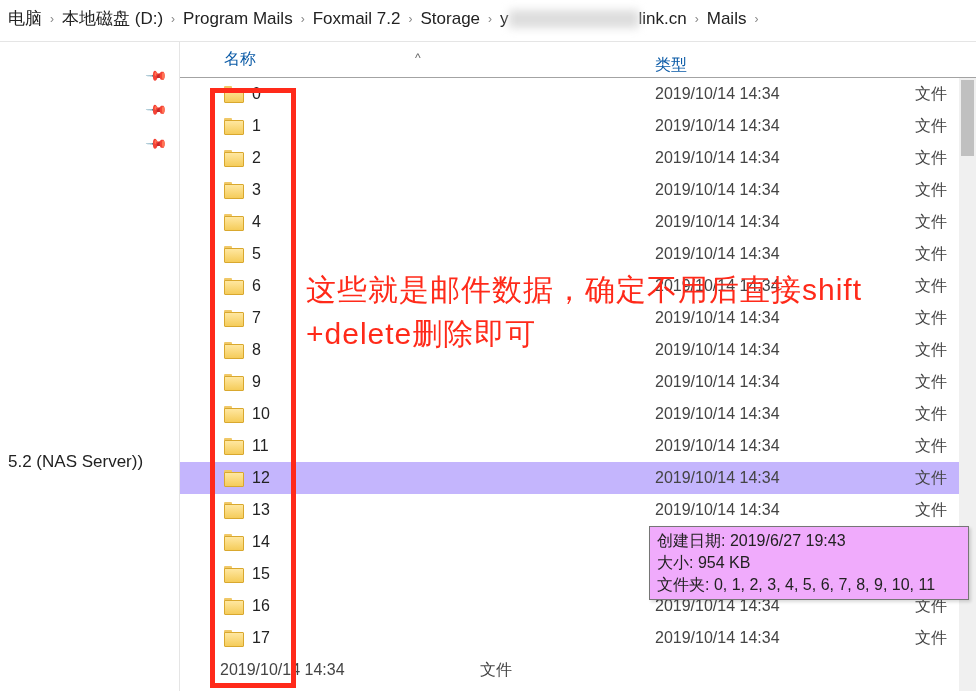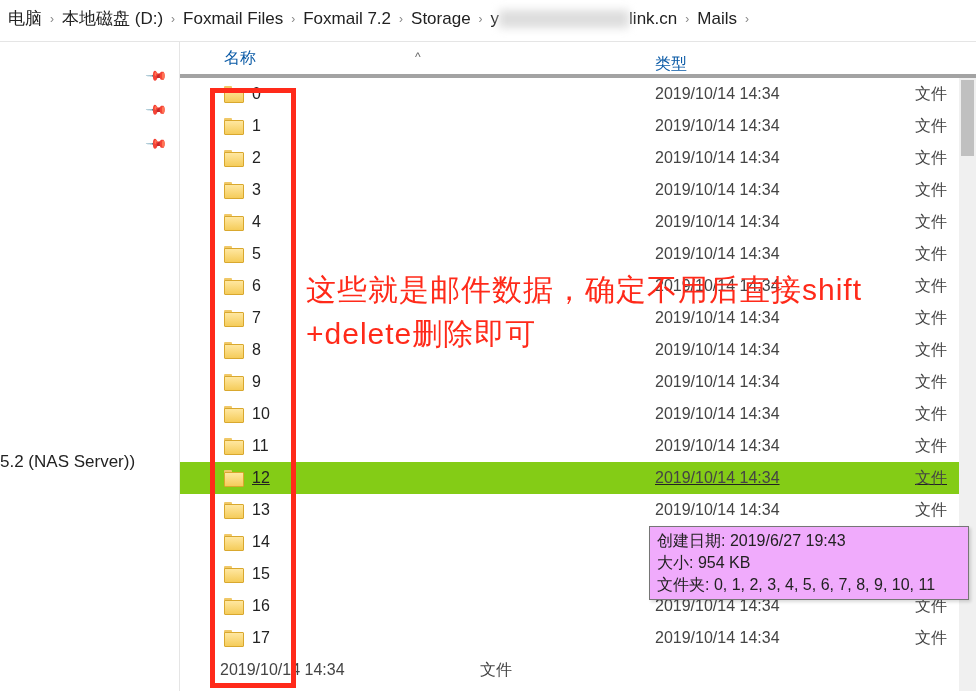--- a/index.html
+++ b/index.html
@@ -56,33 +56,33 @@
     .pin-icon {
       position: absolute;
       right: 14px;
       color: #999;
       font-size: 14px;
       transform: rotate(45deg);
     }
     .nas-label {
       position: absolute;
       top: 410px;
-      left: 0;
+      left: 8px;
       font-size: 17px;
       color: #222;
     }
     .file-area {
       flex: 1;
       position: relative;
     }
     .file-header {
       display: flex;
       align-items: center;
       height: 36px;
-      border-bottom: 4px solid #a3a3a3;
+      border-bottom: 1px solid #a3a3a3;
       color: #0a5aa6;
       font-size: 16px;
     }
     .col-chk {
       width: 40px;
     }
     .col-name {
       width: 435px;
       padding-left: 4px;
       position: relative;
@@ -104,22 +104,21 @@
     .file-list {
       overflow: hidden;
     }
     .file-row {
       display: flex;
       align-items: center;
       height: 32px;
       font-size: 16px;
     }
     .file-row.hover {
-      background: #84cc16;
-      text-decoration: underline;
+      background: #c4b5fd;
     }
     .row-chk {
       width: 40px;
     }
     .row-name {
       width: 435px;
       display: flex;
       align-items: center;
       gap: 8px;
       padding-left: 4px;
@@ -213,21 +212,21 @@
     }
   </style>
 </head>
 <body>
 
 <div class="breadcrumb">
   <span class="crumb">电脑</span>
   <span class="crumb-sep">›</span>
   <span class="crumb">本地磁盘 (D:)</span>
   <span class="crumb-sep">›</span>
-  <span class="crumb">Foxmail Files</span>
+  <span class="crumb">Program Mails</span>
   <span class="crumb-sep">›</span>
   <span class="crumb">Foxmail 7.2</span>
   <span class="crumb-sep">›</span>
   <span class="crumb">Storage</span>
   <span class="crumb-sep">›</span>
   <span class="crumb"><span>y</span><span class="obfuscated"></span><span>link.cn</span></span>
   <span class="crumb-sep">›</span>
   <span class="crumb">Mails</span>
   <span class="crumb-sep">›</span>
 </div>

